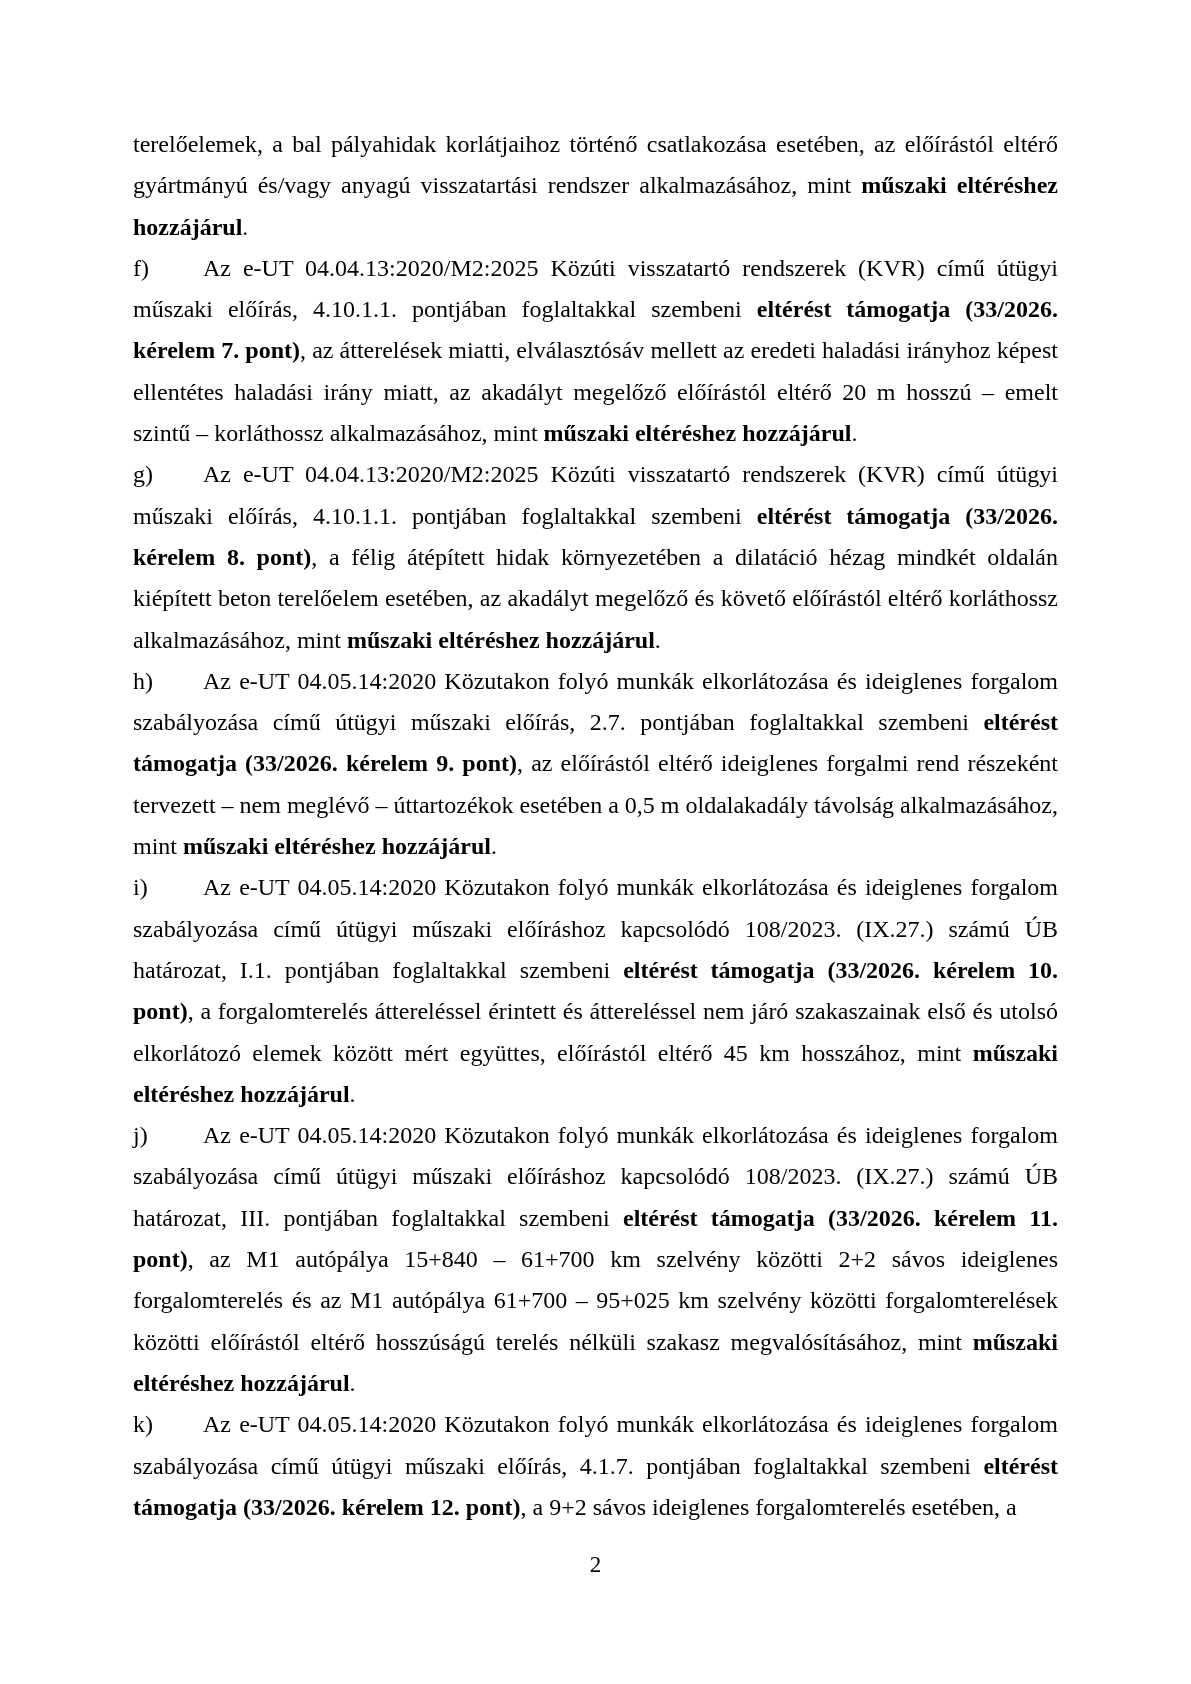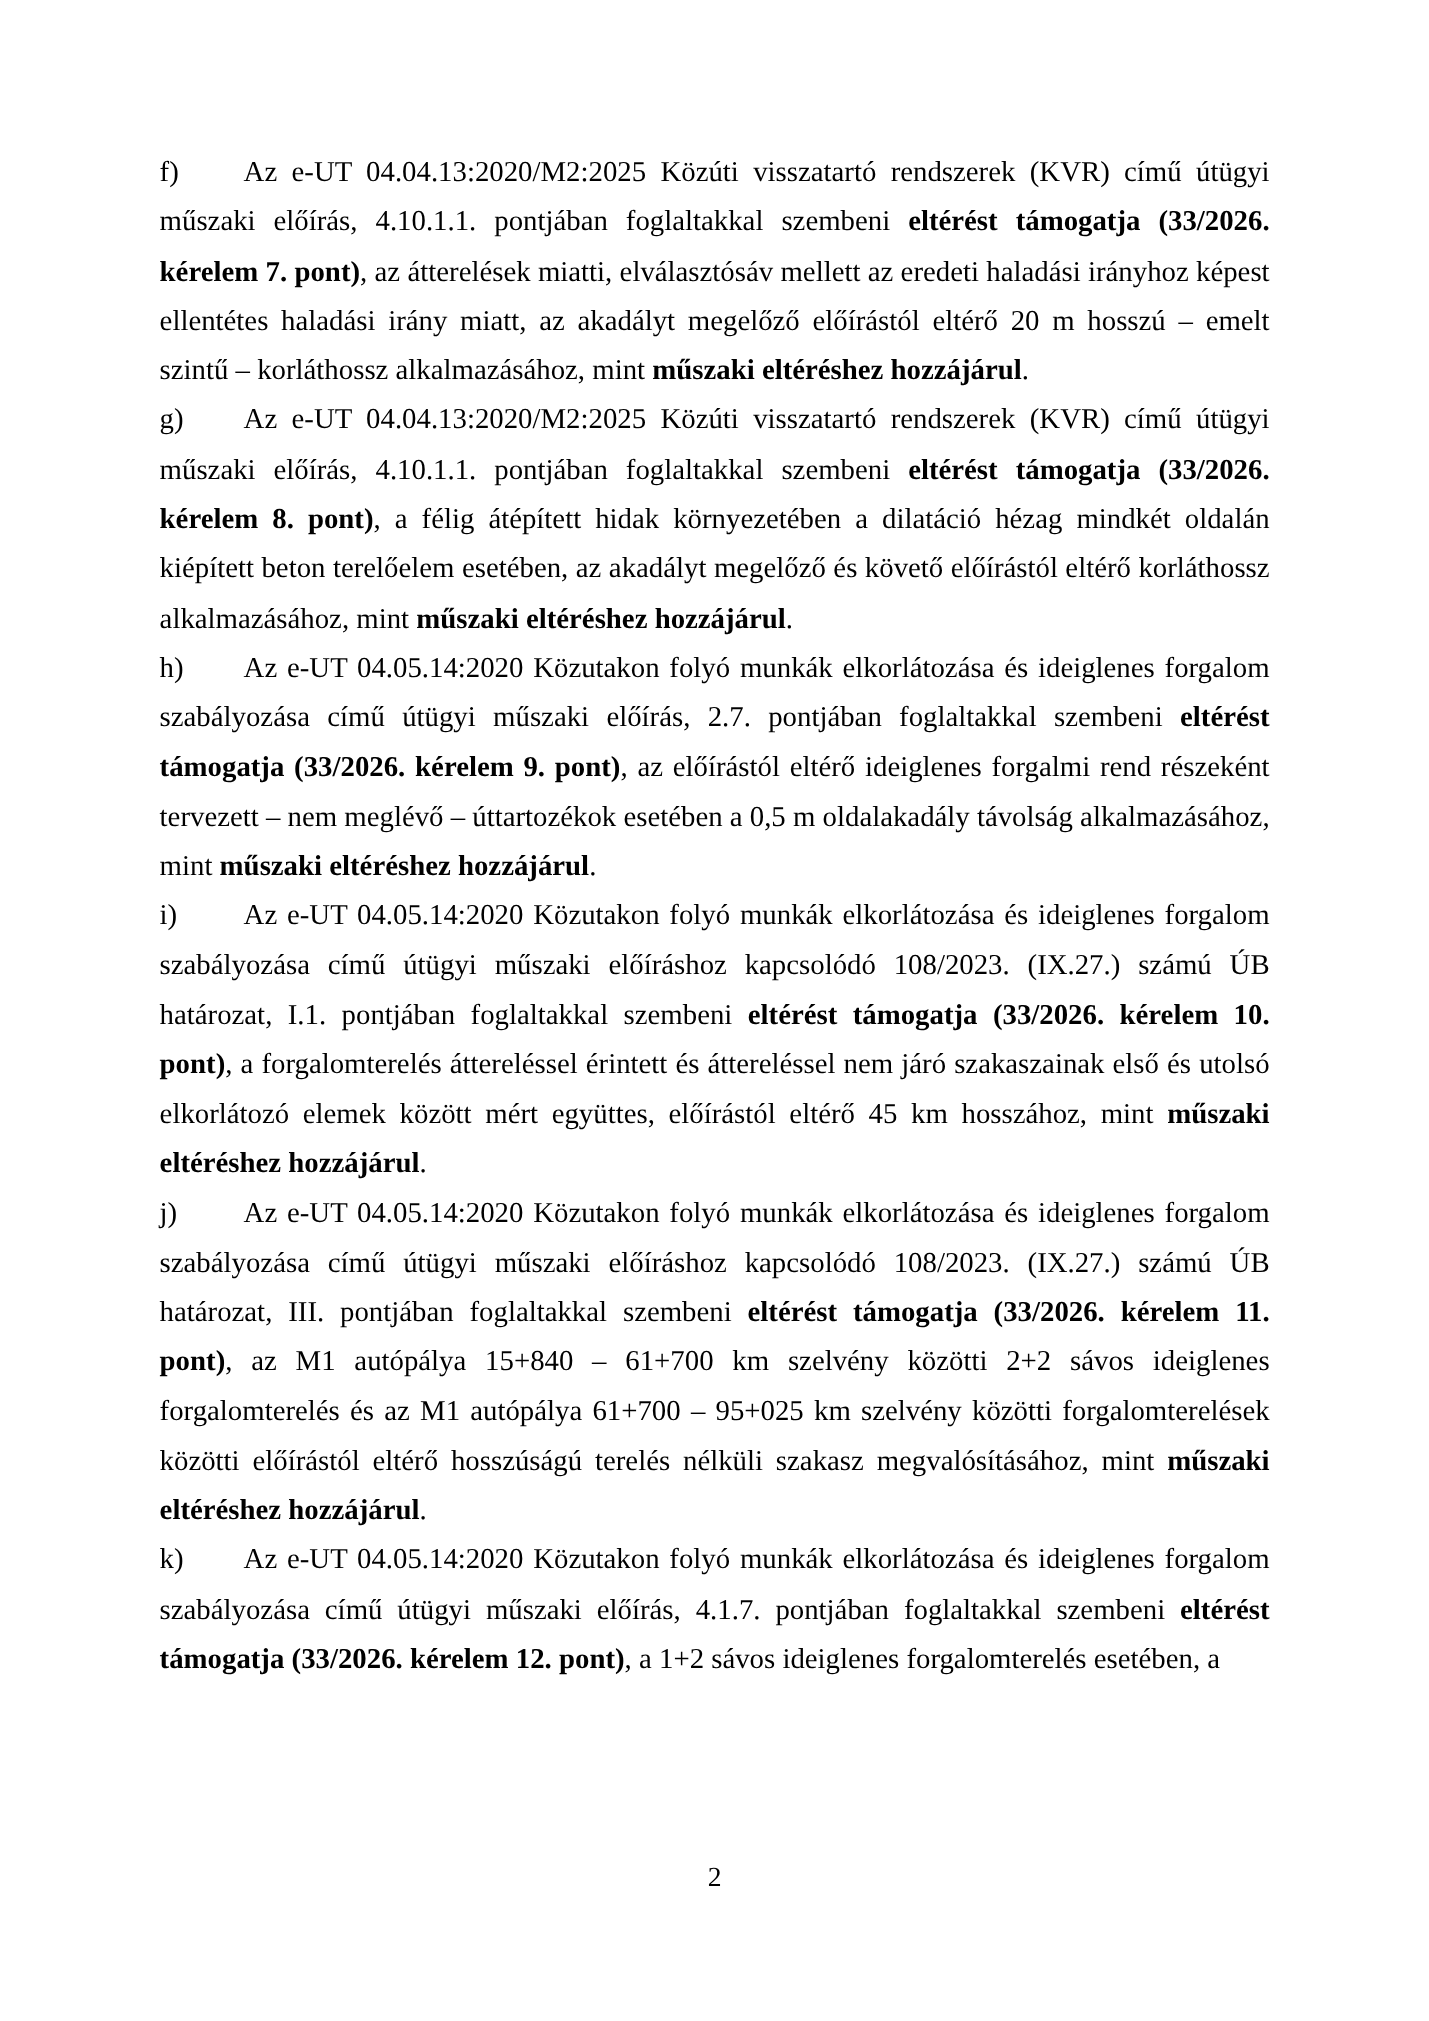--- a/index.html
+++ b/index.html
@@ -45,21 +45,22 @@
     text-align: center;
     font-size: 23px;
     line-height: 28px;
   }
 </style>
 </head>
 <body>
 
 <div class="page">
   <div class="content" id="document-body">
+      <p class="para"><span>terelőelemek, a bal pályahidak korlátjaihoz történő csatlakozása esetében, az előírástól eltérő gyártmányú és/vagy anyagú visszatartási rendszer alkalmazásához, mint </span><b>műszaki eltéréshez hozzájárul</b><span>.</span></p>
       <p class="para"><span class="label">f)</span><span>Az e-UT 04.04.13:2020/M2:2025 Közúti visszatartó rendszerek (KVR) című útügyi műszaki előírás, 4.10.1.1. pontjában foglaltakkal szembeni </span><b>eltérést támogatja (33/2026. kérelem 7. pont)</b><span>, az átterelések miatti, elválasztósáv mellett az eredeti haladási irányhoz képest ellentétes haladási irány miatt, az akadályt megelőző előírástól eltérő 20 m hosszú – emelt szintű – korláthossz alkalmazásához, mint </span><b>műszaki eltéréshez hozzájárul</b><span>.</span></p>
       <p class="para"><span class="label">g)</span><span>Az e-UT 04.04.13:2020/M2:2025 Közúti visszatartó rendszerek (KVR) című útügyi műszaki előírás, 4.10.1.1. pontjában foglaltakkal szembeni </span><b>eltérést támogatja (33/2026. kérelem 8. pont)</b><span>, a félig átépített hidak környezetében a dilatáció hézag mindkét oldalán kiépített beton terelőelem esetében, az akadályt megelőző és követő előírástól eltérő korláthossz alkalmazásához, mint </span><b>műszaki eltéréshez hozzájárul</b><span>.</span></p>
       <p class="para"><span class="label">h)</span><span>Az e-UT 04.05.14:2020 Közutakon folyó munkák elkorlátozása és ideiglenes forgalom szabályozása című útügyi műszaki előírás, 2.7. pontjában foglaltakkal szembeni </span><b>eltérést támogatja (33/2026. kérelem 9. pont)</b><span>, az előírástól eltérő ideiglenes forgalmi rend részeként tervezett – nem meglévő – úttartozékok esetében a 0,5 m oldalakadály távolság alkalmazásához, mint </span><b>műszaki eltéréshez hozzájárul</b><span>.</span></p>
       <p class="para"><span class="label">i)</span><span>Az e-UT 04.05.14:2020 Közutakon folyó munkák elkorlátozása és ideiglenes forgalom szabályozása című útügyi műszaki előíráshoz kapcsolódó 108/2023. (IX.27.) számú ÚB határozat, I.1. pontjában foglaltakkal szembeni </span><b>eltérést támogatja (33/2026. kérelem 10. pont)</b><span>, a forgalomterelés áttereléssel érintett és áttereléssel nem járó szakaszainak első és utolsó elkorlátozó elemek között mért együttes, előírástól eltérő 45 km hosszához, mint </span><b>műszaki eltéréshez hozzájárul</b><span>.</span></p>
       <p class="para"><span class="label">j)</span><span>Az e-UT 04.05.14:2020 Közutakon folyó munkák elkorlátozása és ideiglenes forgalom szabályozása című útügyi műszaki előíráshoz kapcsolódó 108/2023. (IX.27.) számú ÚB határozat, III. pontjában foglaltakkal szembeni </span><b>eltérést támogatja (33/2026. kérelem 11. pont)</b><span>, az M1 autópálya 15+840 – 61+700 km szelvény közötti 2+2 sávos ideiglenes forgalomterelés és az M1 autópálya 61+700 – 95+025 km szelvény közötti forgalomterelések közötti előírástól eltérő hosszúságú terelés nélküli szakasz megvalósításához, mint </span><b>műszaki eltéréshez hozzájárul</b><span>.</span></p>
-      <p class="para"><span class="label">k)</span><span>Az e-UT 04.05.14:2020 Közutakon folyó munkák elkorlátozása és ideiglenes forgalom szabályozása című útügyi műszaki előírás, 4.1.7. pontjában foglaltakkal szembeni </span><b>eltérést támogatja (33/2026. kérelem 12. pont)</b><span>, a 1+2 sávos ideiglenes forgalomterelés esetében, a</span></p>
+      <p class="para"><span class="label">k)</span><span>Az e-UT 04.05.14:2020 Közutakon folyó munkák elkorlátozása és ideiglenes forgalom szabályozása című útügyi műszaki előírás, 4.1.7. pontjában foglaltakkal szembeni </span><b>eltérést támogatja (33/2026. kérelem 12. pont)</b><span>, a 9+2 sávos ideiglenes forgalomterelés esetében, a</span></p>
     </div>
   <div class="footer">2</div>
 </div>
 
 </body></html>

